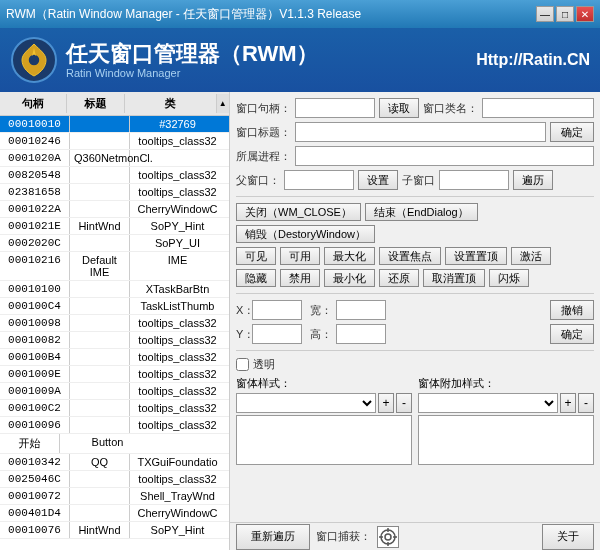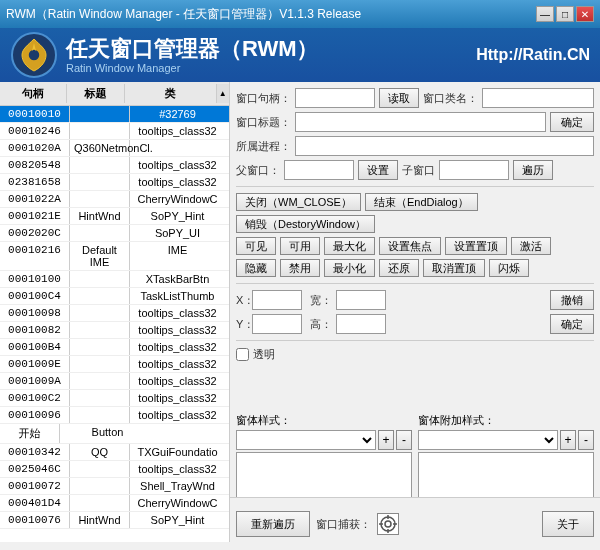--- a/index.html
+++ b/index.html
@@ -33,21 +33,21 @@
       display: flex; align-items: center; justify-content: center;
     }
     .title-btn.close-btn { background: linear-gradient(to bottom, #e85050, #c03030); color: white; }
 
     .header {
       background: linear-gradient(to bottom, #1a5fa8, #1850a0);
       padding: 6px 10px;
       display: flex;
       align-items: center;
       justify-content: space-between;
-      height: 54px;
+      height: 64px;
     }
     .header-logo {
       display: flex;
       align-items: center;
       gap: 8px;
     }
     .logo-icon {
       width: 48px;
       height: 48px;
     }
@@ -198,21 +198,20 @@
     .style-section {
       display: flex;
       gap: 6px;
       align-items: flex-start;
     }
     .style-group {
       flex: 1;
       display: flex;
       flex-direction: column;
       gap: 2px;
-      margin-top: 47px;
     }
     .style-label { font-size: 11px; }
     .style-controls {
       display: flex;
       align-items: center;
       gap: 2px;
     }
     .style-select {
       flex: 1;
       height: 20px;
@@ -522,21 +521,21 @@
           <button class="style-pm-btn">+</button>
           <button class="style-pm-btn">-</button>
         </div>
         <textarea class="style-textarea" style=""></textarea>
       </div>
     </div>
 
   </div>
 </div>
 
-<div style="position:absolute; bottom:0; left:230px; right:0; background:#f0f0f0; border-top:1px solid #ccc; display:flex; align-items:center; gap:6px; padding:4px 6px; height:53px;">
+<div style="position:absolute; bottom:0; left:230px; right:0; background:#f0f0f0; border-top:1px solid #ccc; display:flex; align-items:center; gap:6px; padding:4px 6px; height:28px;">
   <button class="bottom-btn">重新遍历</button>
   <span class="form-label">窗口捕获：</span>
   <div class="target-icon">
     <svg width="18" height="18" viewBox="0 0 18 18">
       <circle cx="9" cy="9" r="7" stroke="#555" stroke-width="1.5" fill="none"></circle>
       <circle cx="9" cy="9" r="3" stroke="#555" stroke-width="1.5" fill="none"></circle>
       <line x1="9" y1="0" x2="9" y2="4" stroke="#555" stroke-width="1.5"></line>
       <line x1="9" y1="14" x2="9" y2="18" stroke="#555" stroke-width="1.5"></line>
       <line x1="0" y1="9" x2="4" y2="9" stroke="#555" stroke-width="1.5"></line>
       <line x1="14" y1="9" x2="18" y2="9" stroke="#555" stroke-width="1.5"></line>

